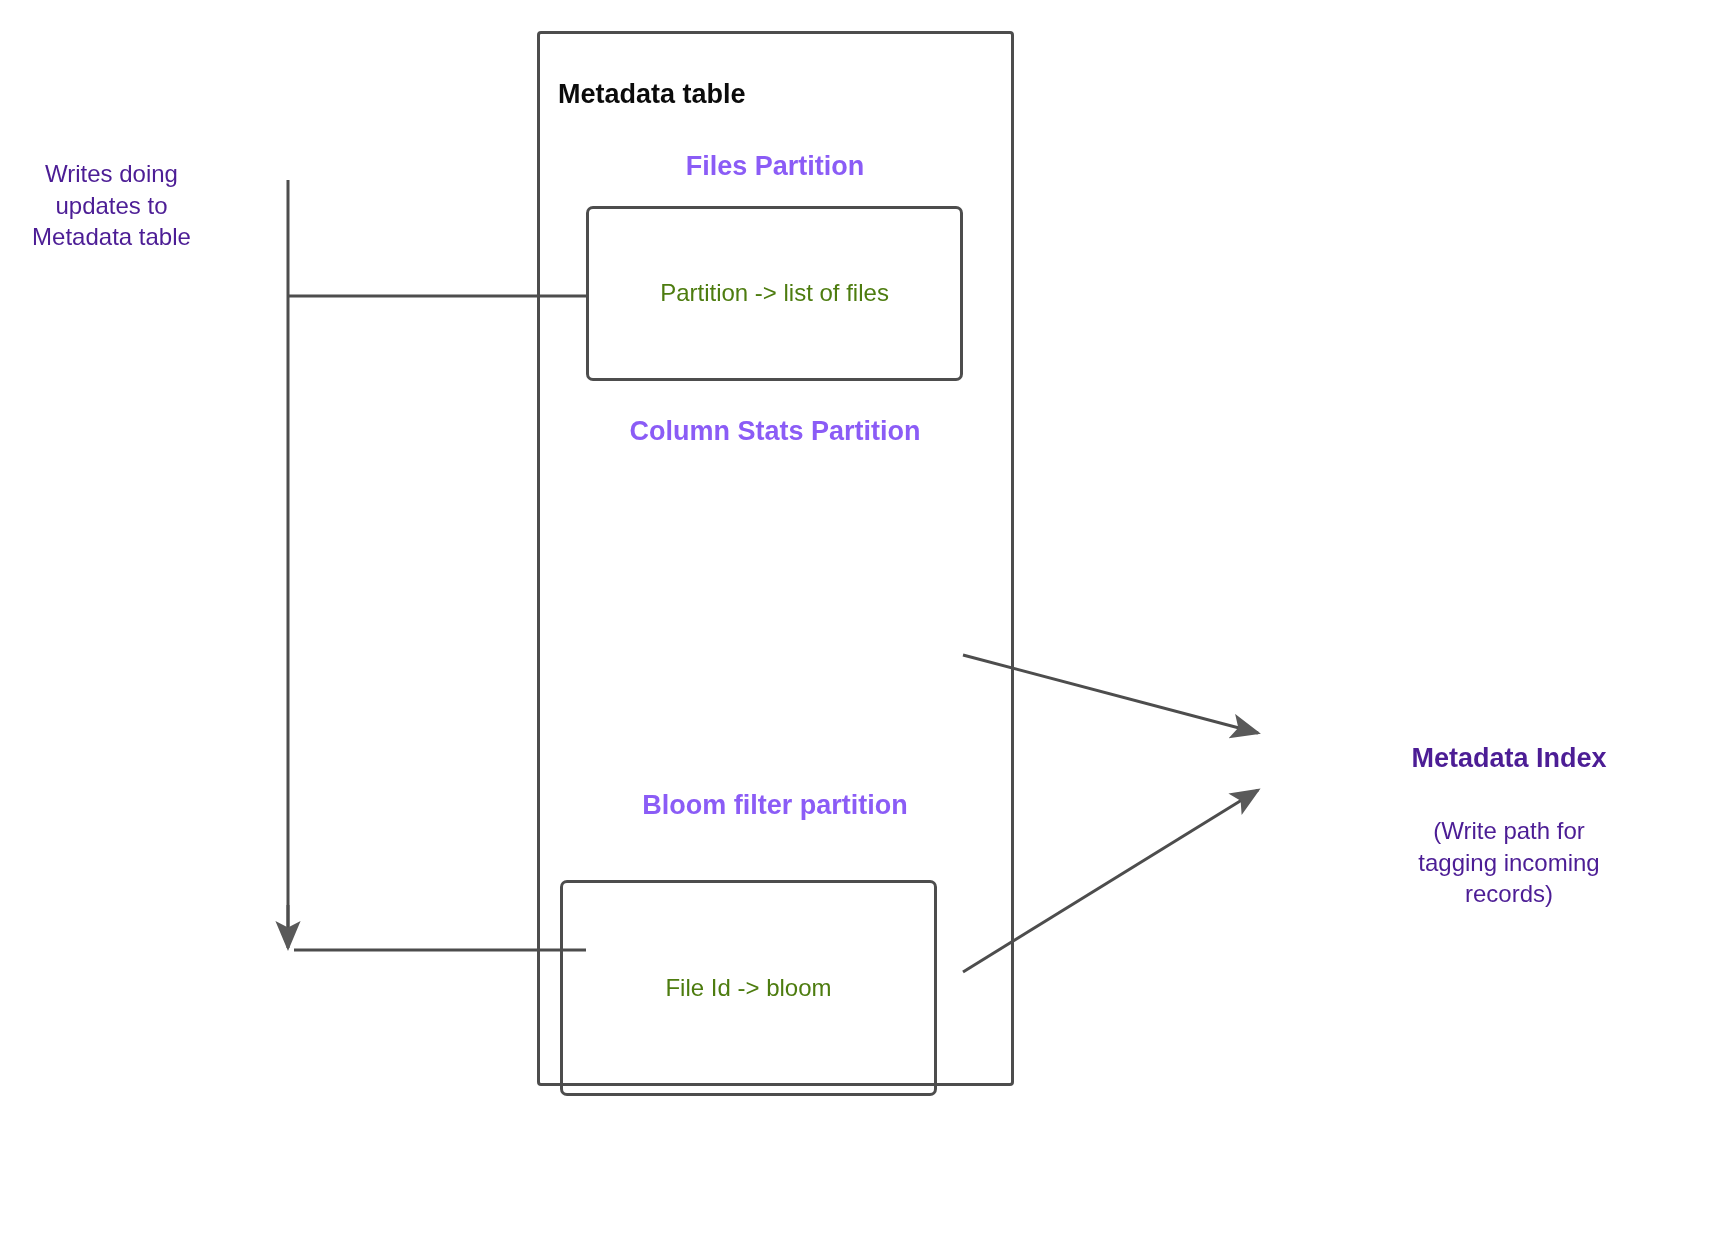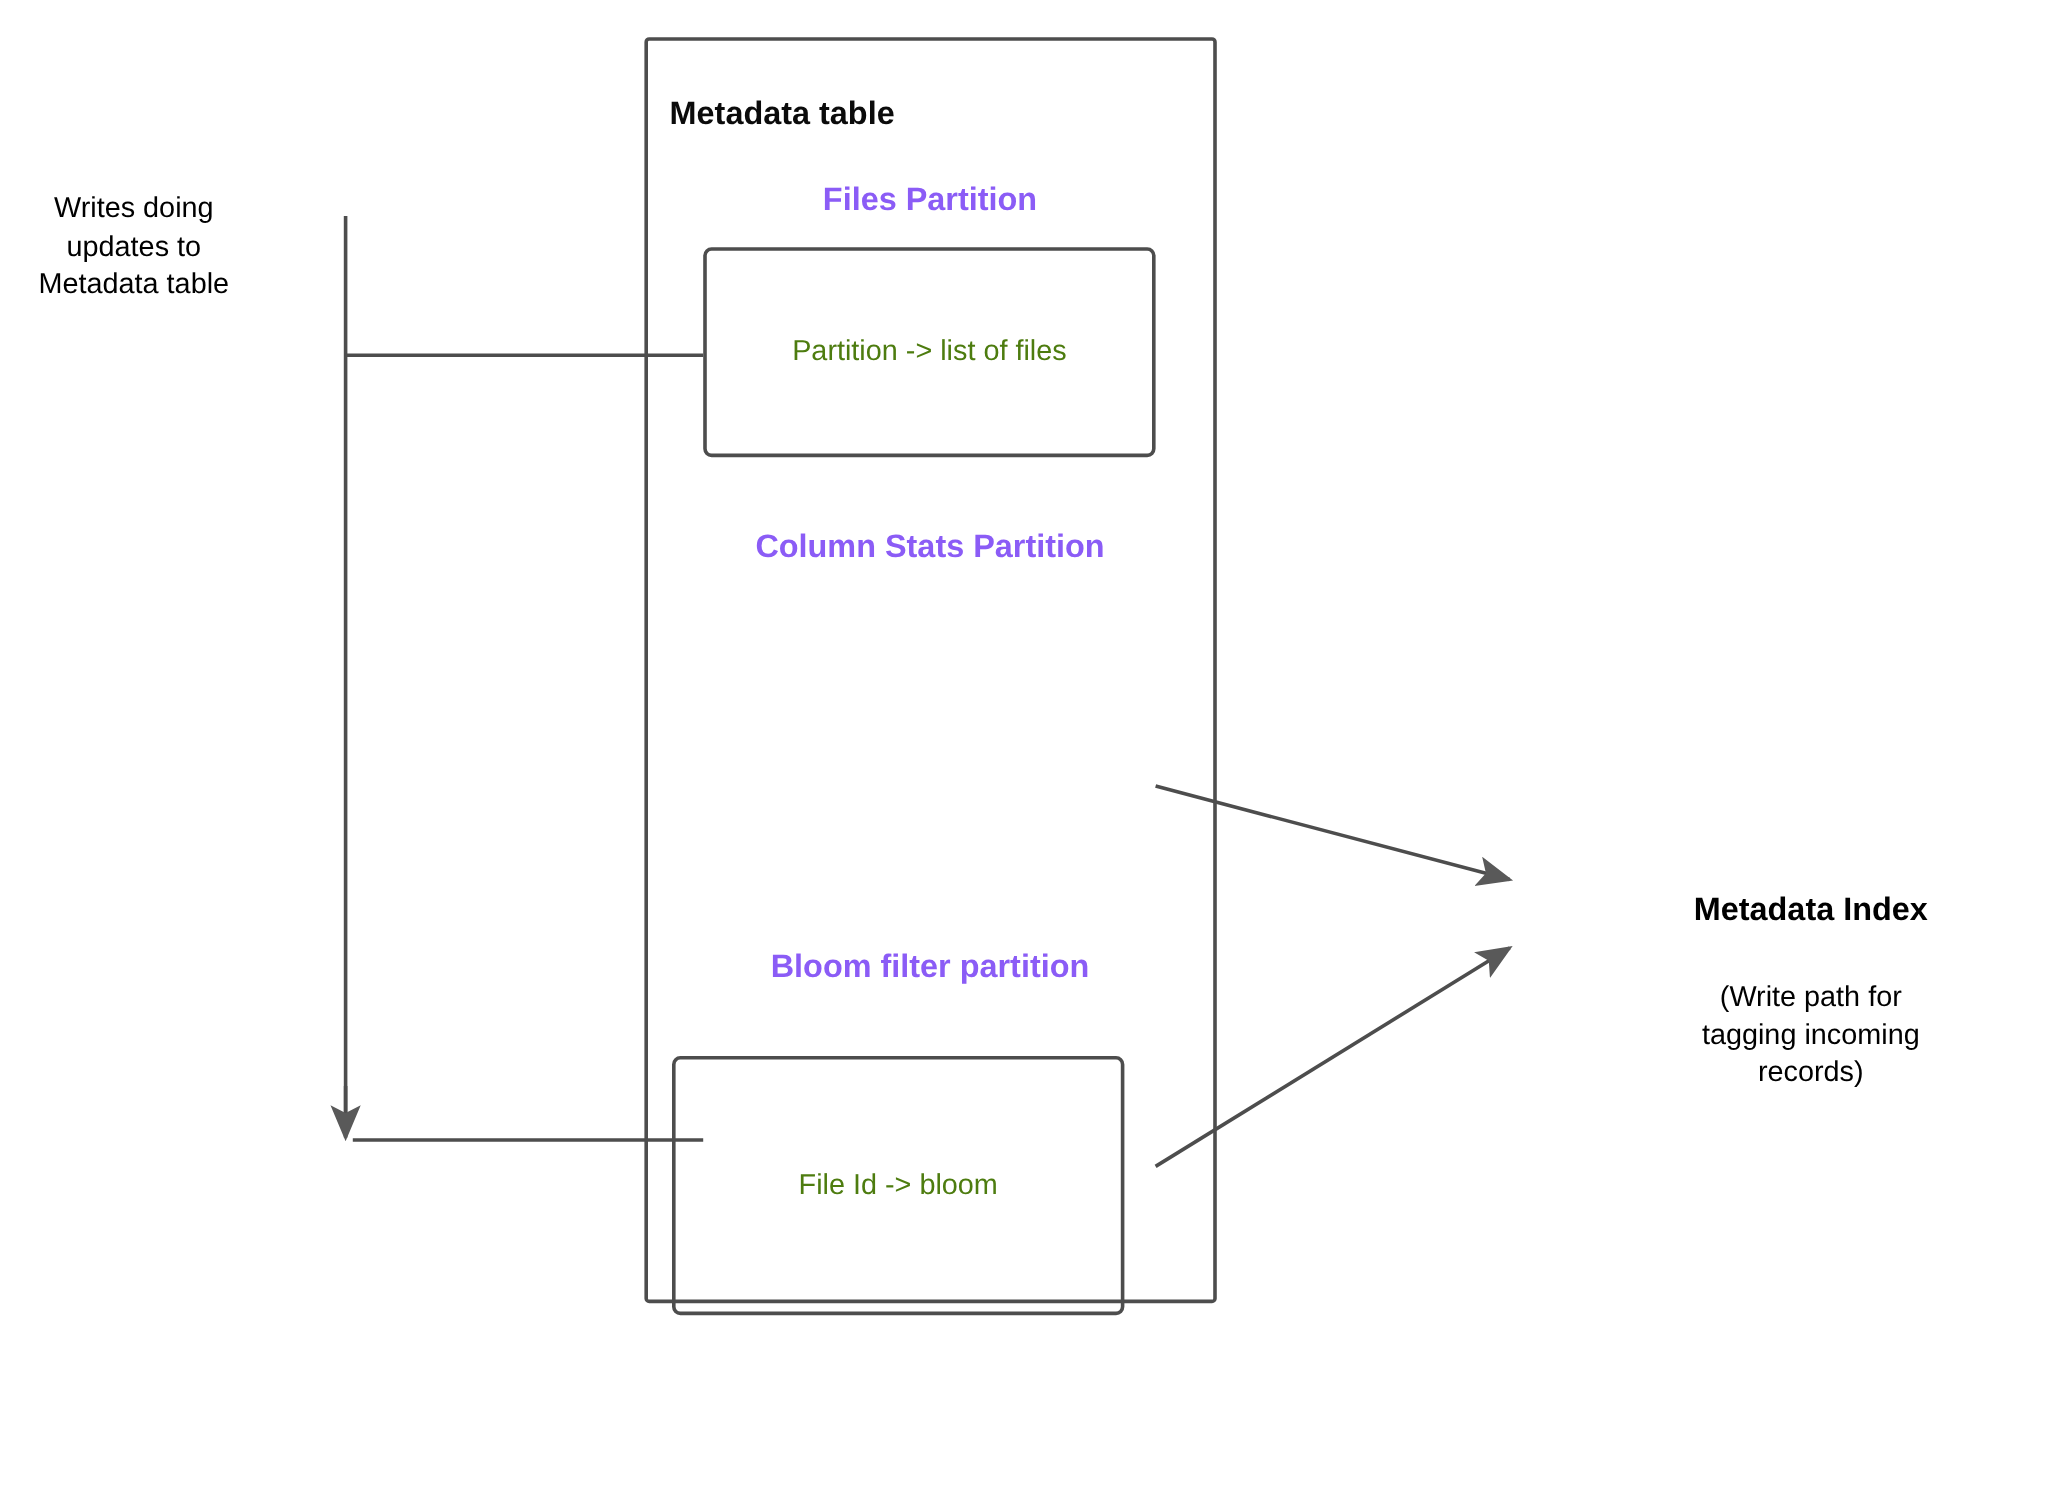--- a/index.html
+++ b/index.html
@@ -18,21 +18,21 @@
   svg#wires {
     position: absolute;
     left: 0;
     top: 0;
     width: 1718px;
     height: 1244px;
     pointer-events: none;
   }
   .txt {
     position: absolute;
-    color: #000000;
+    color: #4c1d95;
     line-height: 1.32;
     text-align: center;
     white-space: pre-line;
   }
   
   .outer-box {
     position: absolute;
     left: 537px;
     top: 31px;
     width: 477px;
@@ -56,21 +56,21 @@
   .section-title {
     position: absolute;
     width: 380px;
     text-align: center;
     font-size: 27px;
     font-weight: bold;
     color: #8b5cf6;
     line-height: 1.42;
   }
   #title-files      { left: 585px; top: 147px; }
-  #title-colstats   { left: 585px; top: 436px; }
+  #title-colstats   { left: 585px; top: 412px; }
   #title-bloom      { left: 585px; top: 786px; }
 
   
   .inner-box {
     position: absolute;
     box-sizing: border-box;
     border: 3px solid #4d4d4d;
     border-radius: 7px;
     background: transparent;
     display: flex;

